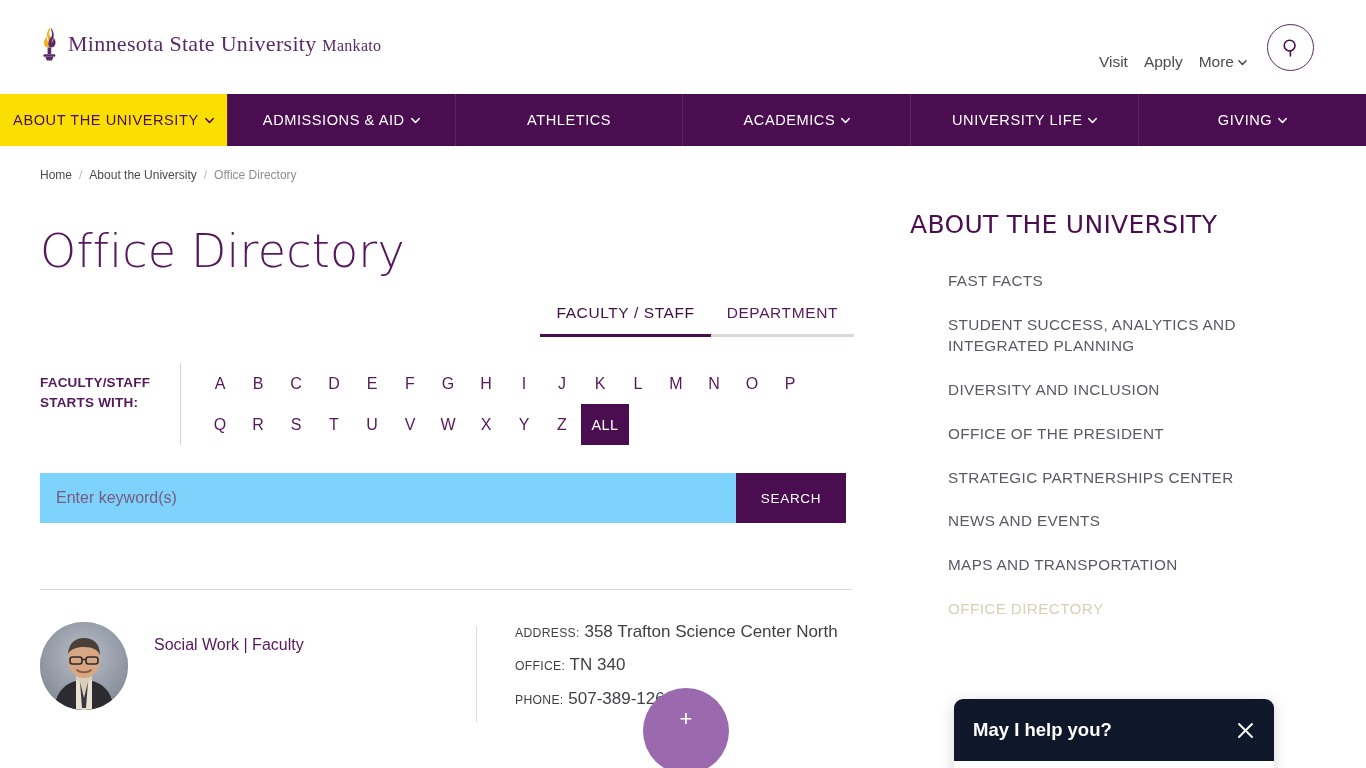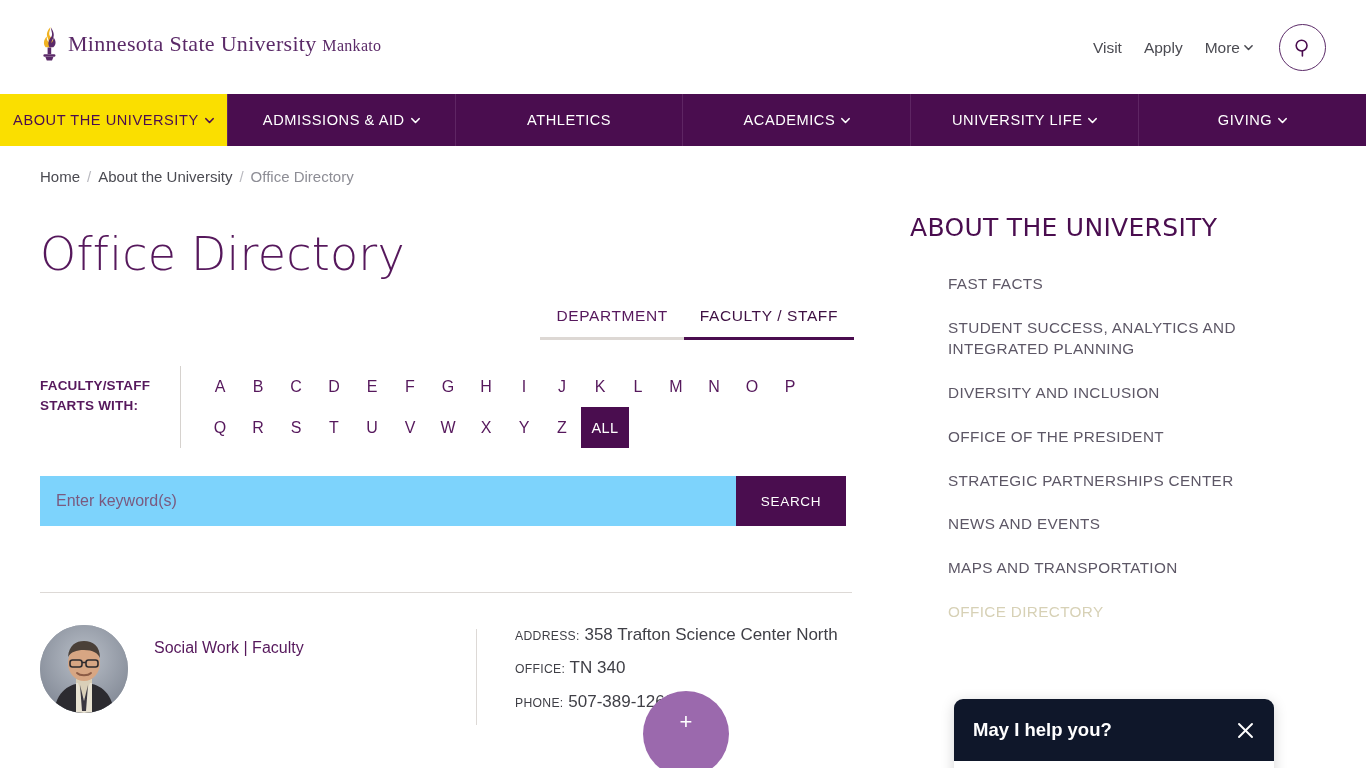--- a/index.html
+++ b/index.html
@@ -32,24 +32,24 @@
     color: #5b2a68;
     font-size: 22px;
     letter-spacing: .3px;
     white-space: nowrap;
   }
   .logo-wordmark .big { font-size: 22px; }
   .logo-wordmark .small { font-size: 16px; }
 
   .util-nav {
     position: absolute;
-    right: 40px; top: 24px;
-    display: flex;
-    align-items: center;
-    gap: 22px;
+    right: 52px; top: 24px;
+    display: flex;
+    align-items: flex-end;
+    gap: 16px;
   }
   .util-link {
     color: #4b4b52;
     font-size: 15.5px;
     text-decoration: none;
     display: flex; align-items: center; gap: 4px;
     cursor: pointer;
   }
   .caret { display: inline-block; width: 9px; height: 9px; }
   .search-circle {
@@ -88,21 +88,21 @@
     color: #4a0d4f;
   }
 
   
   .page {
     width: 1366px;
     position: relative;
   }
   .breadcrumb {
     padding: 22px 0 0 40px;
-    font-size: 15px;
+    font-size: 12px;
     color: #6b6b73;
     display: flex; align-items: center; gap: 7px;
   }
   .breadcrumb a { color: #4b4b52; text-decoration: none; cursor: pointer; }
   .breadcrumb .sep { color: #b9b9bf; }
   .breadcrumb .current { color: #8d8d95; }
 
   .content-grid {
     display: flex;
     padding: 0 40px;
@@ -418,22 +418,22 @@
     <span class="current">Office Directory</span>
   </div>
 
   <div class="content-grid">
 
     <div class="main-col">
 
       <h1 class="page-title">Office Directory</h1>
 
       <div class="tabs">
+        <div class="tab active">FACULTY / STAFF</div>
         <div class="tab">DEPARTMENT</div>
-        <div class="tab active">FACULTY / STAFF</div>
       </div>
 
       <div class="alpha-row">
         <div class="alpha-label">FACULTY/STAFF STARTS WITH:</div>
         <div class="alpha-divider"></div>
         <div class="alpha-letters">
           <div class="letter">A</div>
           <div class="letter">B</div>
           <div class="letter">C</div>
           <div class="letter">D</div>

